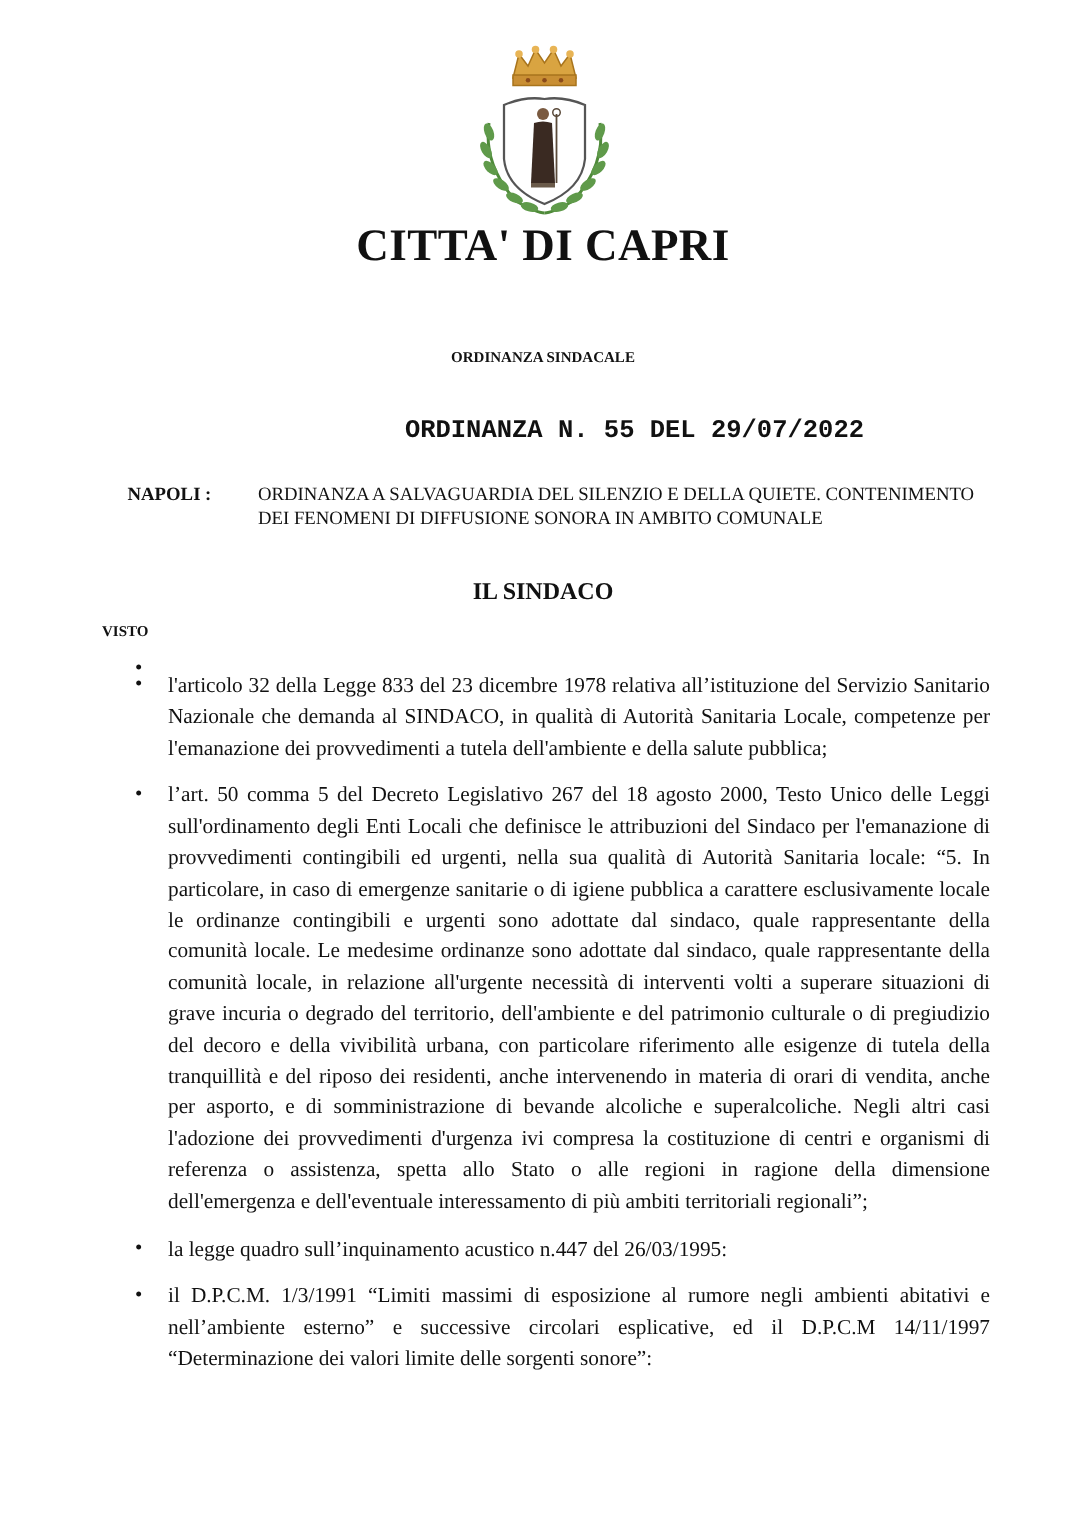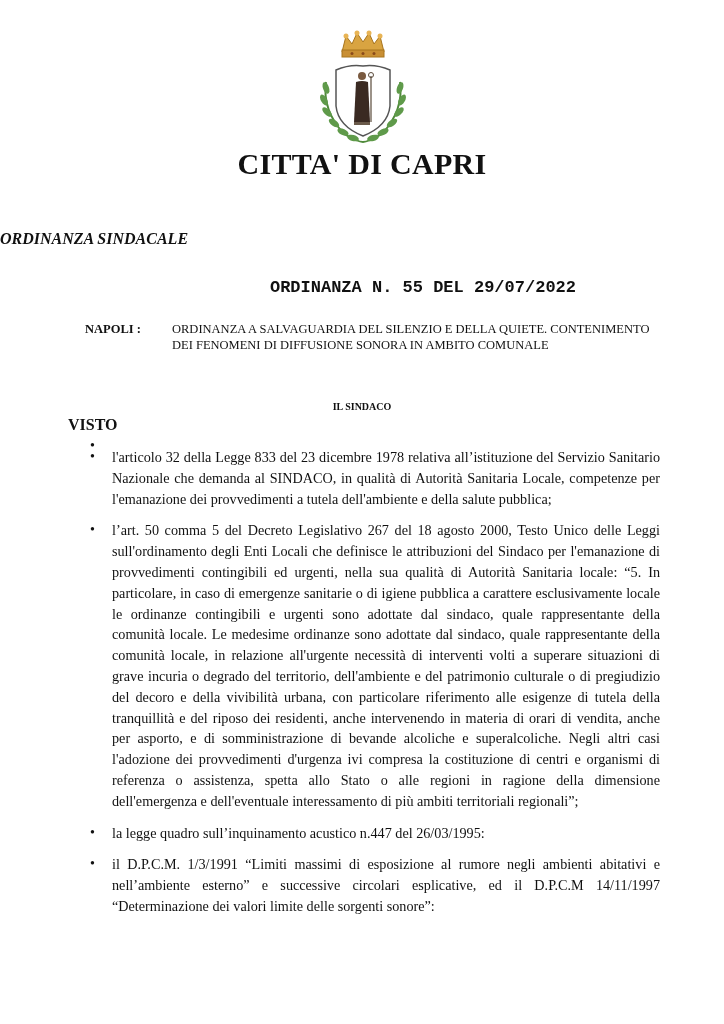--- a/index.html
+++ b/index.html
@@ -6,30 +6,30 @@
   body { width:724px; height:1024px; position:relative; overflow:hidden;
          font-family:"Liberation Serif", "DejaVu Serif", serif; color:#111; }
   .page { position:absolute; left:0; top:0; width:644px; height:1024px; }
 
   .emblem { position:absolute; left:318px; top:30px; width:90px; height:118px; }
 
   .city-title { position:absolute; left:0; width:724px; top:146px; text-align:center;
                 font-size:30px; font-weight:bold; letter-spacing:0.3px; line-height:36px; }
   .province { position:absolute; left:0; width:724px; top:182px; text-align:center;
               font-size:12.5px; text-decoration:underline; line-height:16px; }
-  .doc-type { position:absolute; left:0; width:724px; top:230px; text-align:left;
-              font-size:16px; font-weight:bold; line-height:18px;font-style:italic; }
+  .doc-type { position:absolute; left:0; width:724px; top:230px; text-align:center;
+              font-size:10px; font-weight:bold; line-height:18px; }
   .ord-number { position:absolute; right:68px; top:278px; font-size:17px; font-weight:bold;font-family:Liberation Mono, monospace; }
 
   .oggetto-label { position:absolute; left:85px; top:322px; font-size:12.5px; font-weight:bold; }
   .oggetto-text { position:absolute; left:172px; top:322px; width:490px; font-size:12.5px; line-height:15.5px; }
 
   .sindaco { position:absolute; left:0; width:724px; top:386px; text-align:center;
-             font-size:10px; font-weight:bold;margin-top:15px; }
-  .visto { position:absolute; left:68px; top:416px; font-size:16px; font-weight:bold; }
+             font-size:16px; font-weight:bold; }
+  .visto { position:absolute; left:68px; top:416px; font-size:10px; font-weight:bold; }
 
   .list { position:absolute; left:88px; top:436px; width:572px; margin:0; padding:0; list-style:none; }
   .item { position:relative; padding-left:24px; font-size:14.2px; line-height:20.8px;
           text-align:justify; margin-bottom:11px; }
   .bullet { position:absolute; left:2px; top:0; font-size:14px; }
   .it { }
 </style>
 </head>
 <body>
 

